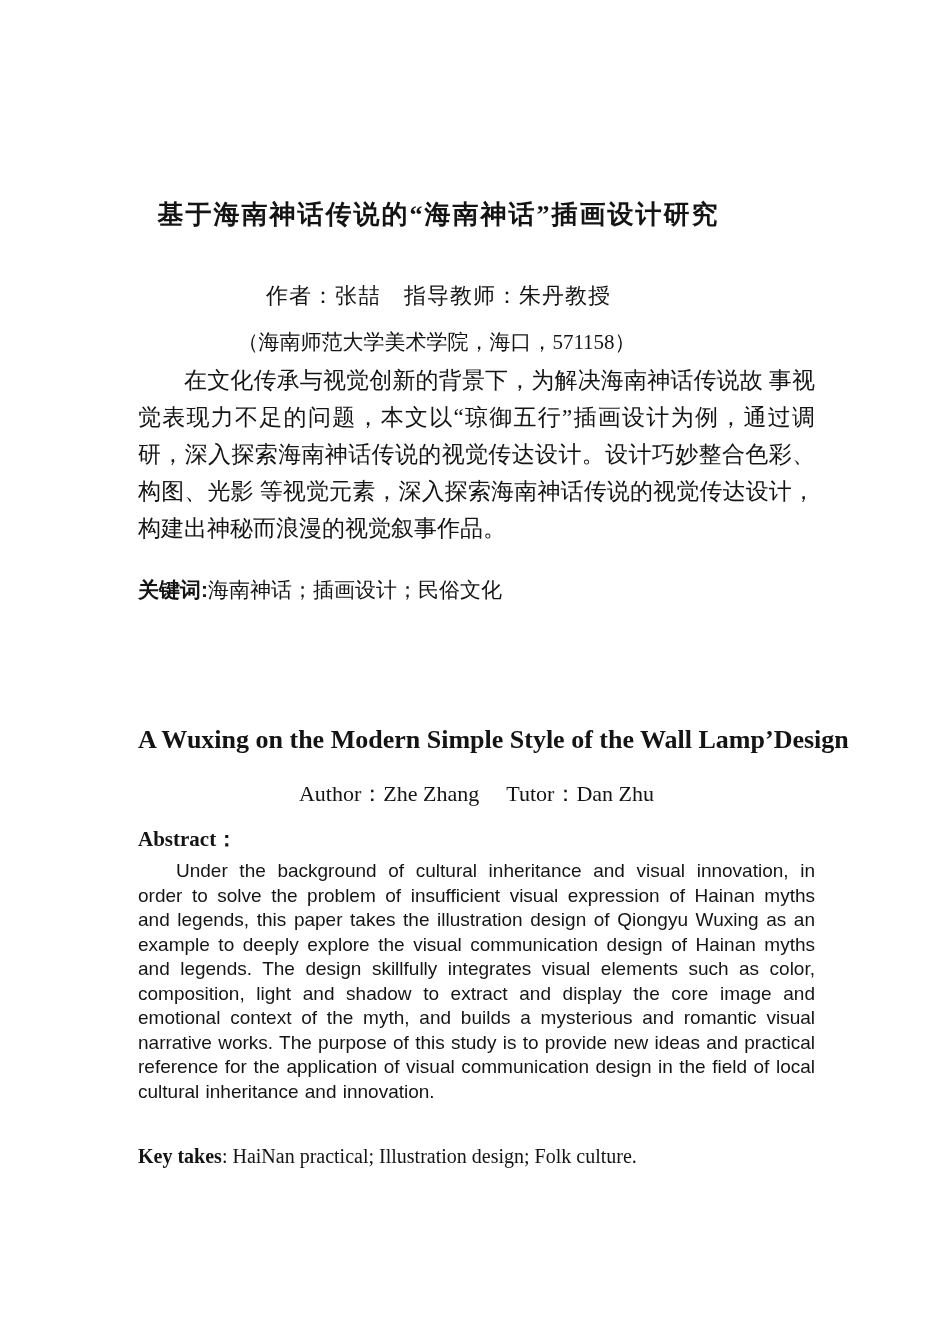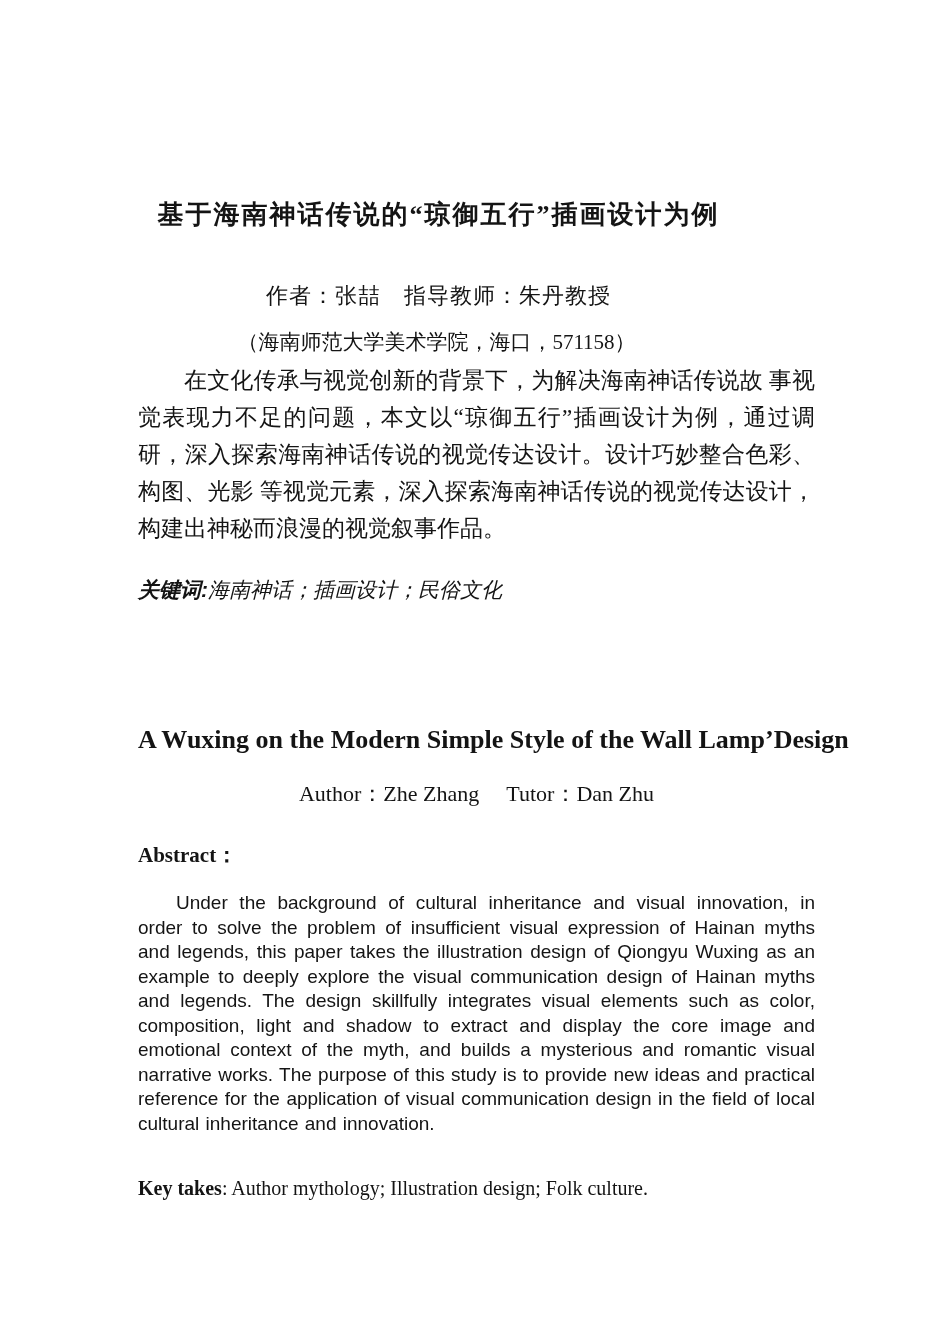--- a/index.html
+++ b/index.html
@@ -51,21 +51,20 @@
   .cn-abs-text {
     margin-top: 6px;
     font-size: 23px;
     line-height: 37px;
     text-align: justify;
     text-indent: 2em;
   }
   .cn-keywords {
     margin-top: 29px;
     font-size: 21px;
-    font-style: italic;
   }
   .cn-keywords .kw-label {
     font-weight: bold;
     font-family: "Liberation Sans", sans-serif;
   }
 
   
   .en-title {
     margin-top: 121px;
     font-size: 26px;
@@ -78,26 +77,26 @@
     margin-top: 24px;
     font-size: 22px;
     text-align: center;
   }
   .en-affil {
     margin-top: 4px;
     font-size: 21px;
     text-align: center;
   }
   .en-abs-label {
-    margin-top: 32px;
+    margin-top: 16px;
     font-size: 21px;
     font-weight: bold;
   }
   .en-abs-text {
-    margin-top: 22px;
+    margin-top: 6px;
     font-size: 19px;
     line-height: 24.5px;
     text-align: justify;
     text-indent: 2em;
     font-family: "Liberation Sans", sans-serif;
     word-spacing: 1px;
   }
   .en-keywords {
     margin-top: 41px;
     font-size: 20px;
@@ -105,21 +104,21 @@
   .en-keywords .kw-label {
     font-weight: bold;
   }
 </style>
 </head>
 <body>
 
 <div class="page">
 
   <section>
-    <h1 class="cn-title">基于海南神话传说的“琼御五行”插画设计为例</h1>
+    <h1 class="cn-title">基于海南神话传说的“海南神话”插画设计研究</h1>
 
     <p class="cn-author">作者：张喆　指导教师：朱丹教授</p>
 
     <p class="cn-affil">（海南师范大学美术学院，海口，571158）</p>
 
 
     <p class="cn-abs-text">在文化传承与视觉创新的背景下，为解决海南神话传说故 事视觉表现力不足的问题，本文以“琼御五行”插画设计为例，通过调研，深入探索海南神话传说的视觉传达设计。设计巧妙整合色彩、构图、光影 等视觉元素，深入探索海南神话传说的视觉传达设计，构建出神秘而浪漫的视觉叙事作品。</p>
 
     <p class="cn-keywords"><span class="kw-label">关键词:</span><span>海南神话；插画设计；民俗文化</span></p>
   </section>
@@ -127,16 +126,16 @@
   <section>
     <h2 class="en-title">A Wuxing on the Modern Simple Style of the Wall Lamp’Design</h2>
 
     <p class="en-author">Author：Zhe Zhang　 Tutor：Dan Zhu</p>
 
 
     <p class="en-abs-label">Abstract：</p>
 
     <p class="en-abs-text">Under the background of cultural inheritance and visual innovation, in order to solve the problem of insufficient visual expression of Hainan myths and legends, this paper takes the illustration design of Qiongyu Wuxing as an example to deeply explore the visual communication design of Hainan myths and legends. The design skillfully integrates visual elements such as color, composition, light and shadow to extract and display the core image and emotional context of the myth, and builds a mysterious and romantic visual narrative works. The purpose of this study is to provide new ideas and practical reference for the application of visual communication design in the field of local cultural inheritance and innovation.</p>
 
-    <p class="en-keywords"><span class="kw-label">Key takes</span><span>: Author mythology; Illustration design; Folk culture.</span></p>
+    <p class="en-keywords"><span class="kw-label">Key takes</span><span>: HaiNan practical; Illustration design; Folk culture.</span></p>
   </section>
 
 </div>
 
 </body></html>

